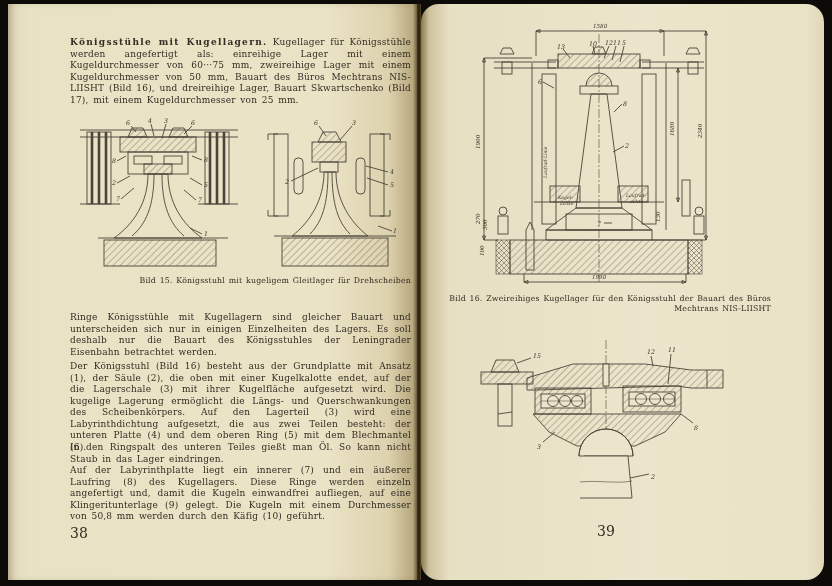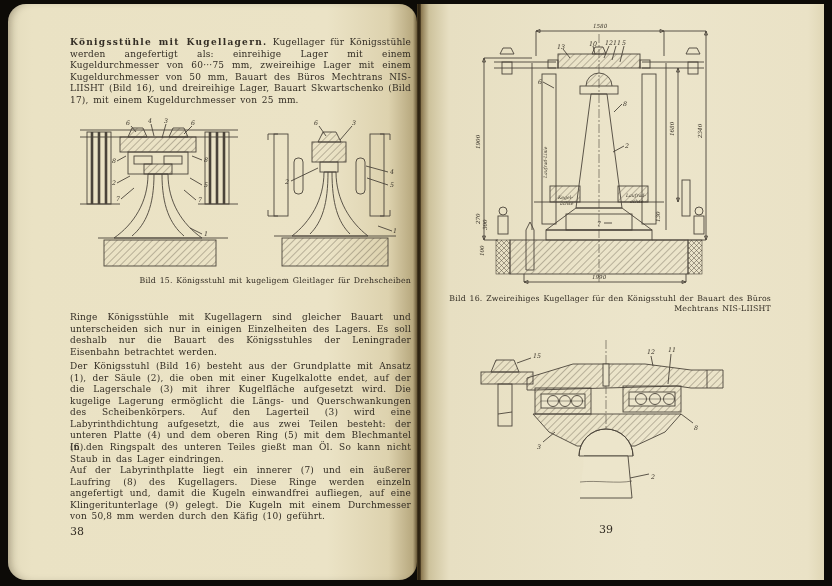--- a/index.html
+++ b/index.html
@@ -9,41 +9,41 @@
     font-family:"DejaVu Serif","Liberation Serif",serif;
   }
   .page{
     position:absolute;top:4px;height:576px;
     color:#332d24;
   }
   .page-left{
     left:8px;width:409px;
     background:linear-gradient(90deg,#e4dcbd 0%,#eae2c4 6%,#ebe3c6 78%,#ddd2ae 93%,#b7a87e 99%,#6b5b3a 100%);
     box-shadow:inset 6px 0 8px -4px rgba(40,30,10,.35);
-    border-radius:18px;
   }
   .page-right{
     left:421px;width:403px;
     background:linear-gradient(90deg,#8a774e 0%,#cdc29c 2%,#e7dfc2 7%,#ece5cb 55%,#eae2c6 96%,#e0d7b6 100%);
+    border-radius:18px;
   }
   .gutter-line{
     position:absolute;left:417px;top:4px;width:4px;height:576px;
     background:linear-gradient(90deg,#4a3c22,#241b0c,#5a4a2c);
   }
   .para{
     position:absolute;left:62px;width:341px;
     font-size:9px;line-height:11.55px;text-align:justify;
     letter-spacing:.2px;word-spacing:1.5px;
   }
   .lead{font-weight:bold;letter-spacing:1.3px;}
   .caption{
     position:absolute;font-size:7.8px;line-height:10px;text-align:right;
     letter-spacing:.2px;word-spacing:1px;
   }
-  .pagenum{position:absolute;font-size:11px;}
+  .pagenum{position:absolute;font-size:14px;}
   svg{position:absolute;}
   svg text{
     font-family:"DejaVu Serif","Liberation Serif",serif;
     font-style:italic;fill:#3a342a;
   }
   .lbl{font-size:6.3px;}
   .dim{font-size:5.6px;}
   .axis{font-size:4.6px;}
 </style>
 </head>

